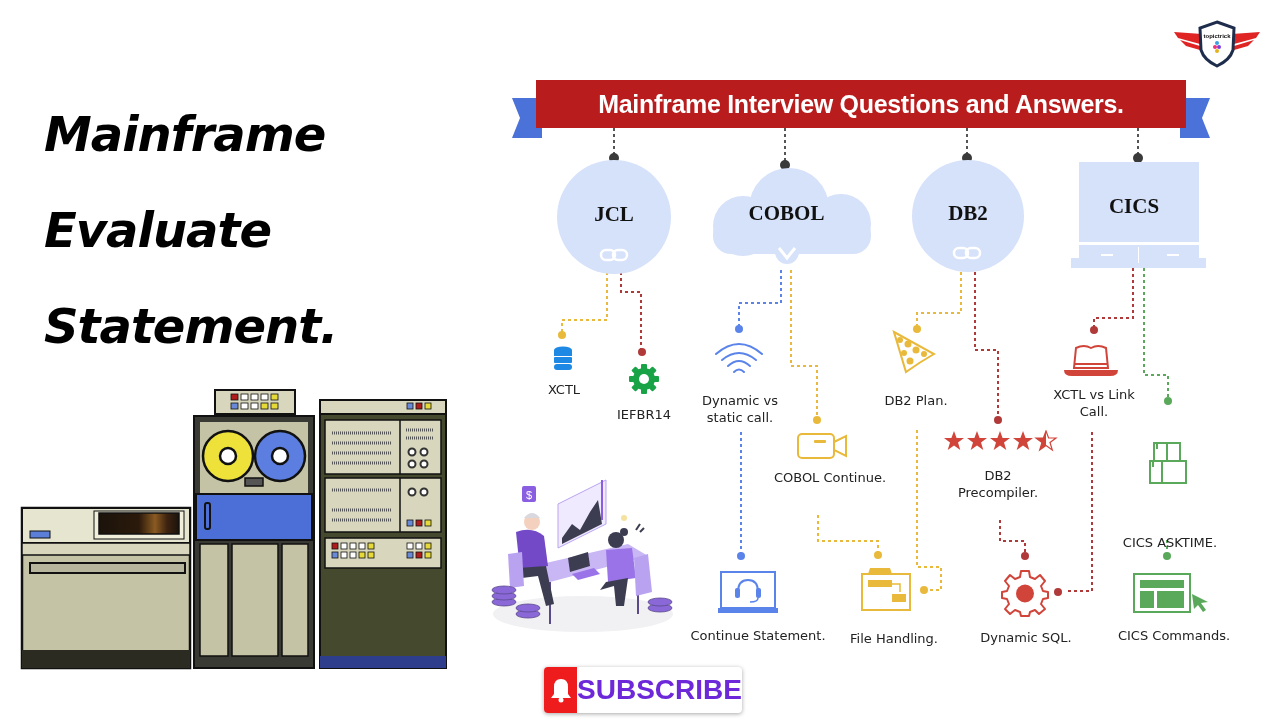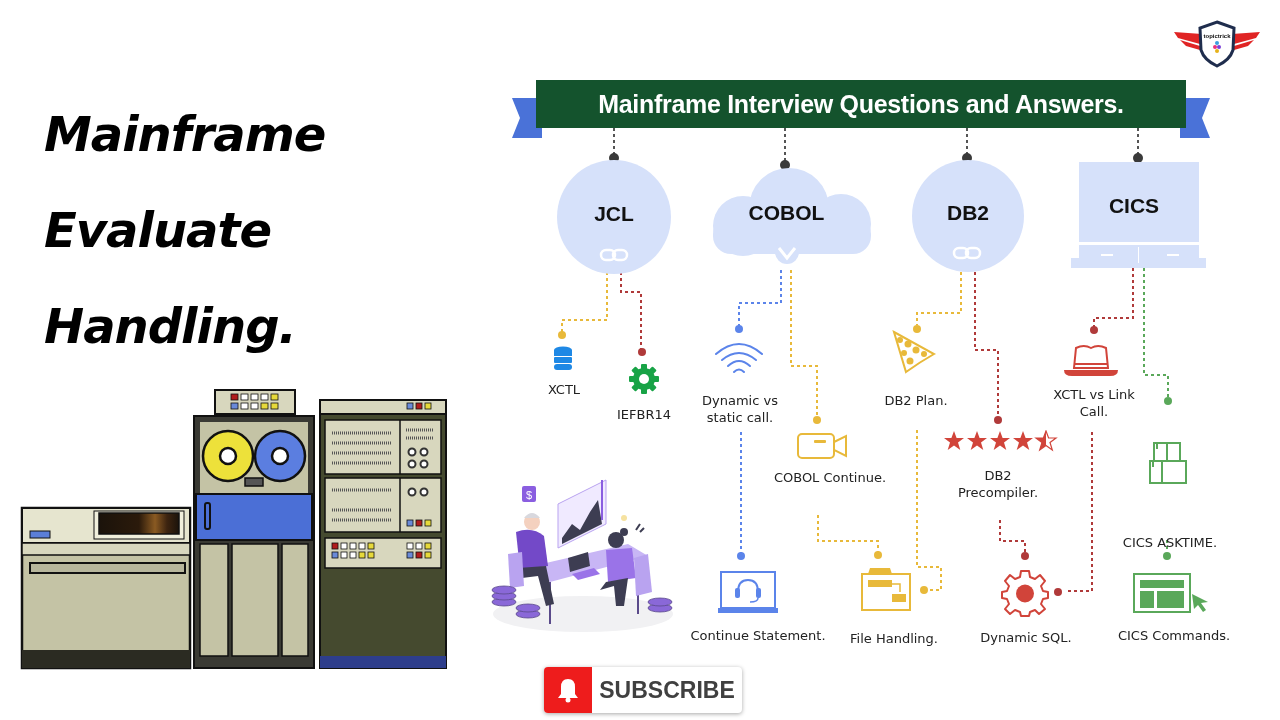--- a/index.html
+++ b/index.html
@@ -1,34 +1,34 @@
 <!DOCTYPE html>
 <html><head>
 <meta charset="utf-8">
 <style>
   html,body{margin:0;padding:0;}
   body{width:1280px;height:720px;background:#ffffff;position:relative;overflow:hidden;font-family:"Liberation Sans",sans-serif;}
   .abs{position:absolute;}
   .big-title{left:44px;top:86px;font-family:"DejaVu Sans",sans-serif;font-weight:bold;font-style:italic;font-size:48px;line-height:96px;color:#000;letter-spacing:-1px;}
   .big-title div{white-space:nowrap;}
   .banner-wrap{left:512px;top:80px;width:698px;height:64px;}
-  .banner{position:absolute;left:24px;top:0;width:650px;height:48px;background:#14532d;color:#fff;font-family:"Liberation Sans",sans-serif;font-weight:bold;font-size:25px;display:flex;align-items:center;justify-content:center;letter-spacing:-0.3px;}
-  .cat-label{font-family:Liberation Sans, sans-serif;font-weight:bold;font-size:21px;color:#111;text-align:center;}
+  .banner{position:absolute;left:24px;top:0;width:650px;height:48px;background:#b91c1c;color:#fff;font-family:"Liberation Sans",sans-serif;font-weight:bold;font-size:25px;display:flex;align-items:center;justify-content:center;letter-spacing:-0.3px;}
+  .cat-label{font-family:Liberation Serif, serif;font-weight:bold;font-size:21px;color:#111;text-align:center;}
   .item-label{font-family:"DejaVu Sans",sans-serif;font-size:13px;color:#222;text-align:center;line-height:17px;white-space:nowrap;}
   .subscribe{left:544px;top:667px;width:198px;height:46px;border-radius:4px;box-shadow:0 1px 4px rgba(0,0,0,0.35);background:#fff;overflow:hidden;display:flex;}
   .subscribe .bell{width:48px;height:46px;background:#ee1c1c;display:flex;align-items:center;justify-content:center;}
-  .subscribe .txt{flex:1;display:flex;align-items:center;justify-content:center;font-family:"Liberation Sans",sans-serif;font-weight:bold;font-size:23px;color:#404040;}
+  .subscribe .txt{flex:1;display:flex;align-items:center;justify-content:center;font-family:"Liberation Sans",sans-serif;font-weight:bold;font-size:28px;color:#6d28d9;}
 </style>
 </head>
 <body>
 
 <div class="abs big-title">
   <div>Mainframe</div>
   <div>Evaluate</div>
-  <div>Handling.</div>
+  <div>Statement.</div>
 </div>
 
 <svg class="abs" style="left:20px;top:388px" width="430" height="285" viewBox="0 0 430 285">
 
   <g>
     <rect x="2" y="120" width="168" height="160" fill="#c4c3a5" stroke="#111" stroke-width="2.5"></rect>
     <rect x="2" y="120" width="168" height="35" fill="#e6e5cf" stroke="#111" stroke-width="2"></rect>
     <rect x="74" y="123" width="90" height="28" fill="#f0efdc" stroke="#111" stroke-width="1"></rect>
     <defs>
         <linearGradient id="scr" x1="0" x2="1">

